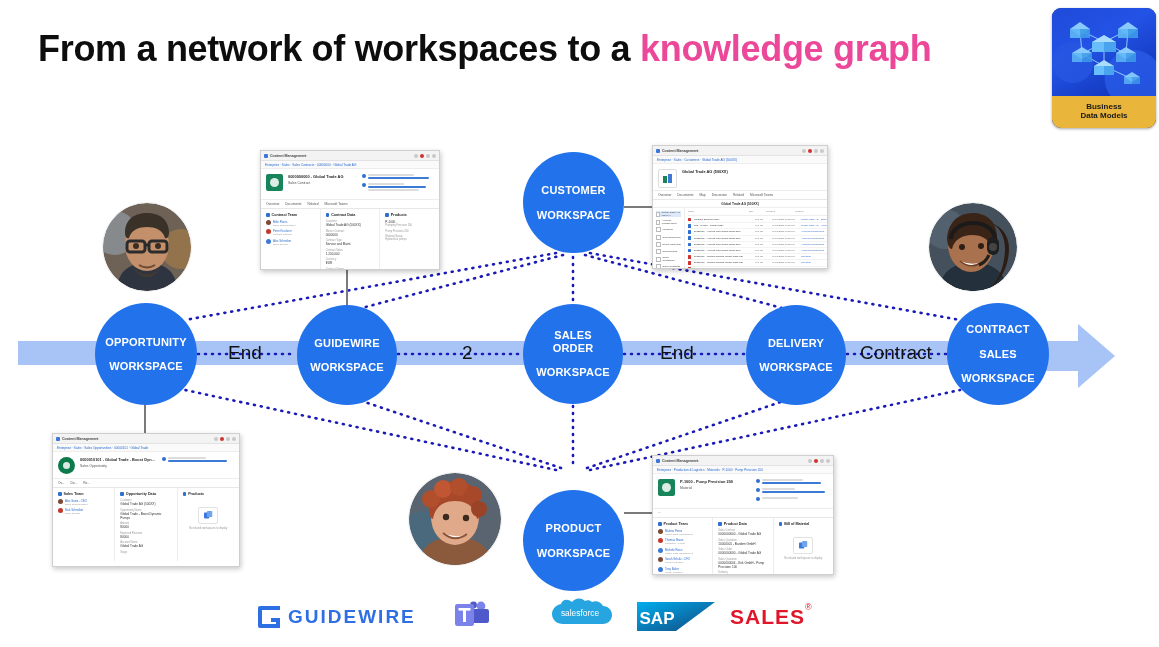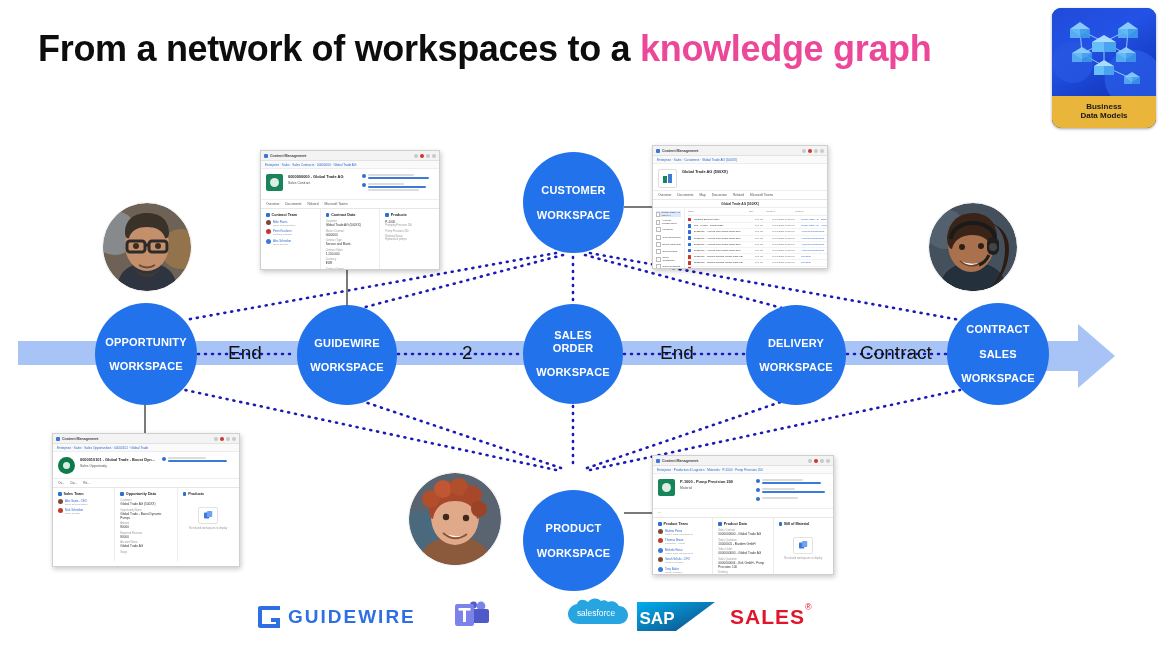--- a/index.html
+++ b/index.html
@@ -898,21 +898,21 @@
       <svg width="40" height="30" viewBox="0 0 40 30">
         <circle cx="29" cy="6" r="4.4" fill="#7B83EB"></circle>
         <circle cx="21.5" cy="5" r="3.4" fill="#5059C9"></circle>
         <rect x="20" y="9" width="17" height="14" rx="2.2" fill="#5059C9"></rect>
         <rect x="3" y="4" width="19" height="22" rx="2.2" fill="#7B83EB"></rect>
         <rect x="6.5" y="8" width="12" height="2.6" fill="#fff"></rect>
         <rect x="11" y="10" width="3" height="12" fill="#fff"></rect>
       </svg>
     </div>
 
-    <div class="logo" style="left:558px;top:2px;">
+    <div class="logo" style="left:542px;top:2px;">
       <svg width="76" height="36" viewBox="0 0 76 36">
         <path d="M30 7c3-4 9-5 13-1 2-1 5-1 7 1 4-2 9 0 11 4 5 0 9 4 9 9s-4 9-9 9H21c-6 0-11-4-11-10 0-5 4-9 9-10 1-4 6-6 11-2z" fill="#27A5E0"></path>
         <text x="38" y="21" font-family="Liberation Sans, sans-serif" font-size="8.4" fill="#ffffff" text-anchor="middle">salesforce</text>
       </svg>
     </div>
 
     <div class="logo" style="left:637px;top:6px;">
       <svg width="78" height="30" viewBox="0 0 78 30">
         <defs>
             <linearGradient id="sapg" x1="0" y1="0" x2="1" y2="1">

